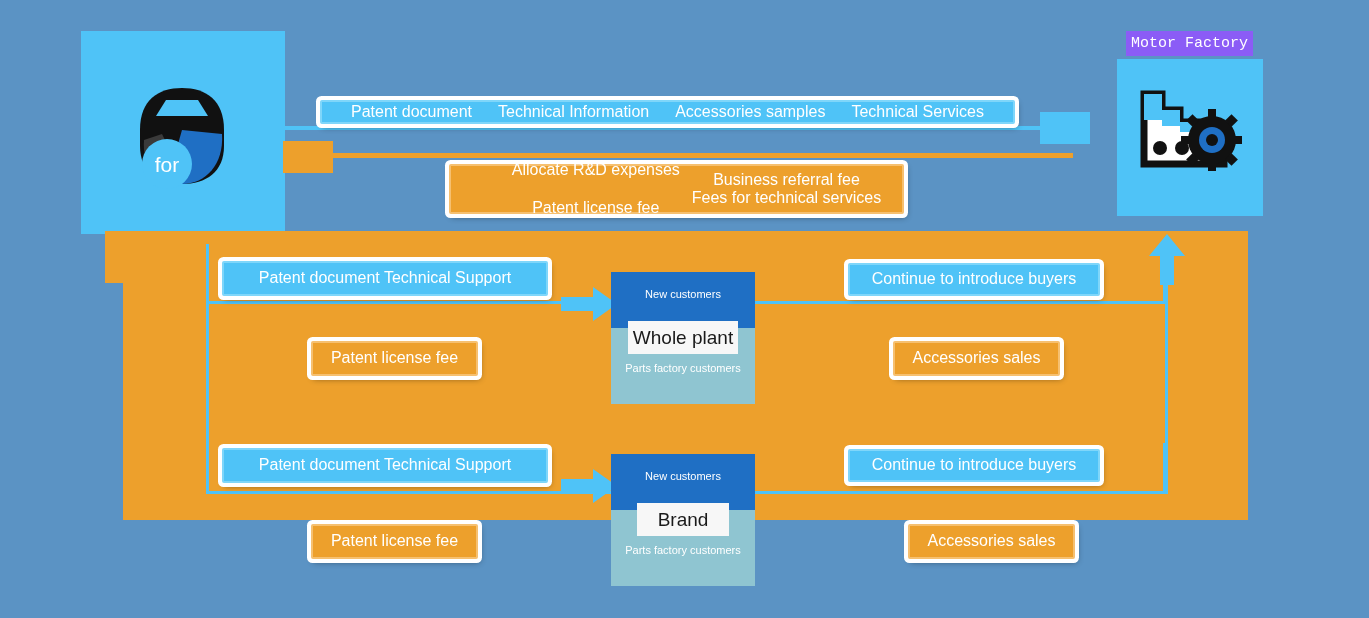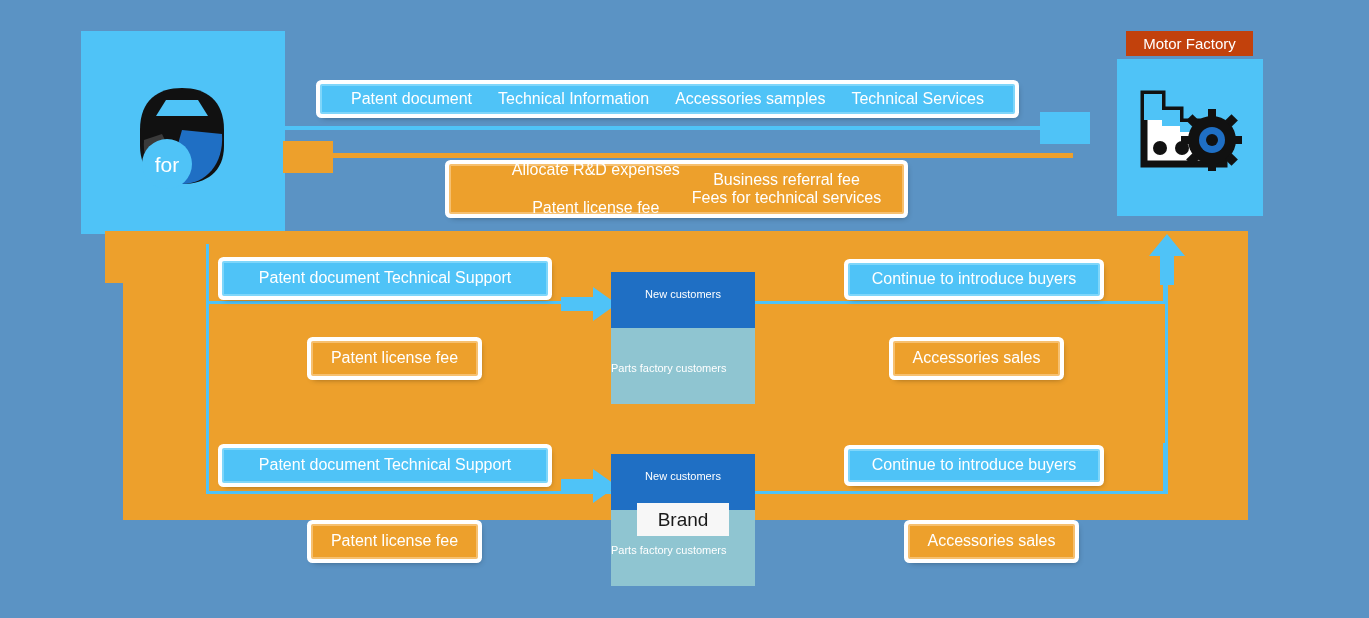--- a/index.html
+++ b/index.html
@@ -33,21 +33,21 @@
   .pill-orange{background:#eda02c;border-color:#f6c070;}
 
   
   .line-h{position:absolute;height:3px;background:#4fc3f7;}
   .line-v{position:absolute;width:3px;background:#4fc3f7;}
   .line-h-orange{position:absolute;height:4px;background:#eda02c;}
 
   
   .cust{position:absolute;width:144px;}
   .cust-top{background:#1f6fc4;color:#fff;text-align:center;}
-  .cust-bot{background:#8fc5d1;color:#ffffff;text-align:left;}
+  .cust-bot{background:#8fc5d1;color:#ffffff;text-align:center;}
   .cust-label{
     position:absolute;background:#f7f7f7;color:#1a1a1a;
     text-align:center;display:flex;align-items:center;justify-content:center;
   }
 
   
   .arrow-right{position:absolute;}
   .arrow-up{position:absolute;}
 
   
@@ -67,23 +67,24 @@
     gap:26px;color:#ffffff;white-space:nowrap;
   }
   .two-col{
     position:absolute;display:flex;align-items:center;
     color:#fff;box-sizing:border-box;
   }
   .two-col .col{display:flex;flex-direction:column;justify-content:center;}
   .two-col .col div{white-space:nowrap;}
 
   .tag-orange{
-    position:absolute;background:#c2410c;color:#fff;
+    position:absolute;background:#8b5cf6;color:#fff;
     display:flex;align-items:center;justify-content:center;
     box-shadow:0 0 0 0 transparent;
+    font-family:Liberation Mono, monospace;
   }
 </style>
 </head>
 <body>
 
 <div id="stage">
 
   <div class="abs panel-lightblue" style="left:81px;top:31px;width:184px;height:14px;"></div>
 
   <div class="abs panel-blue" style="left:81px;top:31px;width:204px;height:203px;"></div>
@@ -138,21 +139,21 @@
           <rect x="21" y="-4" width="10" height="8"></rect>
           <rect x="-24" y="-24" width="9" height="9" transform="rotate(45 -19.5 -19.5)"></rect>
           <rect x="15" y="-24" width="9" height="9" transform="rotate(45 19.5 -19.5)"></rect>
           <rect x="-24" y="15" width="9" height="9" transform="rotate(45 -19.5 19.5)"></rect>
           <rect x="15" y="15" width="9" height="9" transform="rotate(45 19.5 19.5)"></rect>
         </g>
       </g>
     </svg>
   </div>
 
-  <div class="pill pill-blue header-bar" style="left:320px;top:84px;width:695px;height:30px;border-radius:2px;">
+  <div class="pill pill-blue header-bar" style="left:320px;top:100px;width:695px;height:24px;border-radius:2px;">
     <span class="t-head">Patent document</span>
     <span class="t-head">Technical Information</span>
     <span class="t-head">Accessories samples</span>
     <span class="t-head">Technical Services</span>
   </div>
 
   <div class="pill pill-orange two-col" style="left:449px;top:164px;width:455px;height:50px;border-radius:2px;padding:0 0 0 28px;">
     <div class="col" style="width:192px;gap:20px;">
       <div class="t-row">Allocate R&amp;D expenses</div>
       <div class="t-row">Patent license fee</div>
@@ -182,20 +183,21 @@
   </div>
 
   <div class="cust" style="left:611px;top:272px;">
     <div class="cust-top" style="height:56px;padding-top:12px;box-sizing:border-box;">
       <span class="t-cust">New customers</span>
     </div>
     <div class="cust-bot" style="height:76px;padding-top:34px;box-sizing:border-box;">
       <span class="t-cust" style="display:block;line-height:1.25;">Parts factory customers</span>
     </div>
   </div>
+  <div class="cust-label t-big" style="left:628px;top:321px;width:110px;height:33px;">Whole plant</div>
 
   <div class="pill pill-blue" style="left:848px;top:263px;width:252px;height:33px;border-radius:2px;">
     <span class="t-row">Continue to introduce buyers</span>
   </div>
 
   <div class="pill pill-orange" style="left:893px;top:341px;width:167px;height:35px;border-radius:2px;">
     <span class="t-row">Accessories sales</span>
   </div>
 
   <div class="line-h" style="left:206px;top:491px;width:960px;height:3px;"></div>

